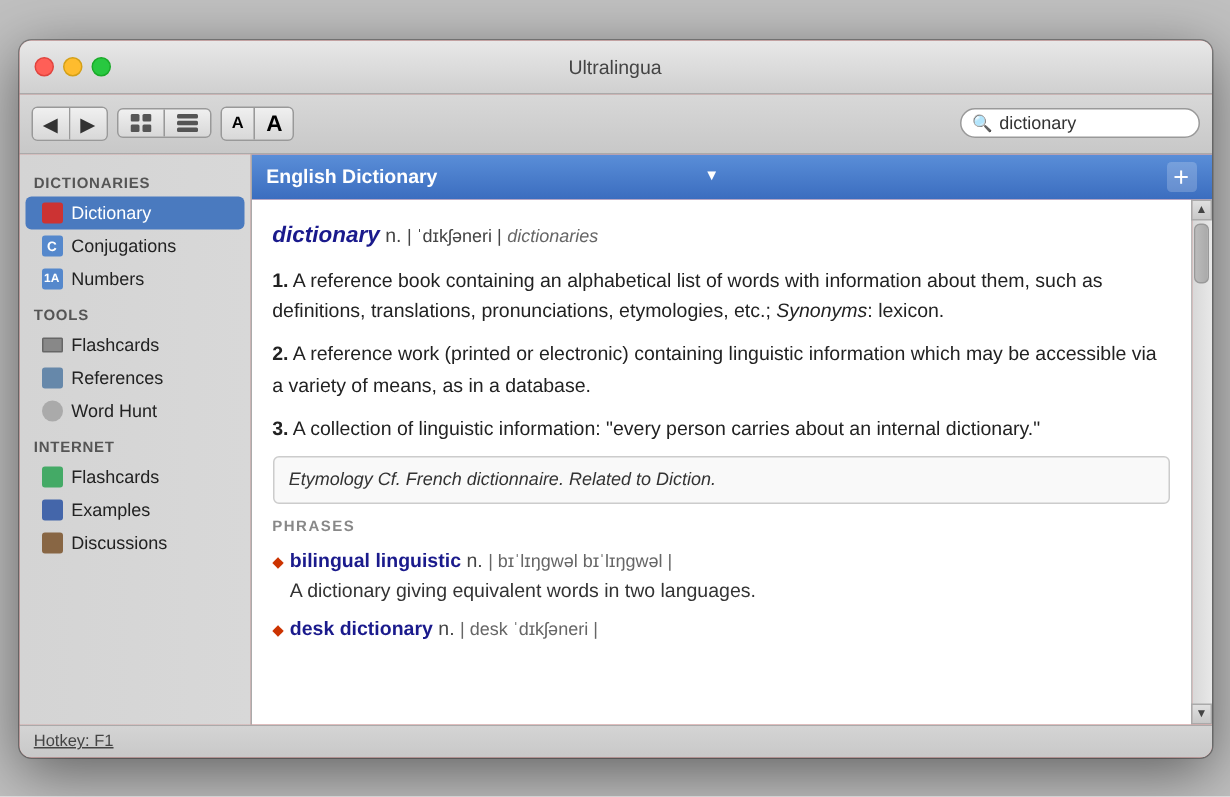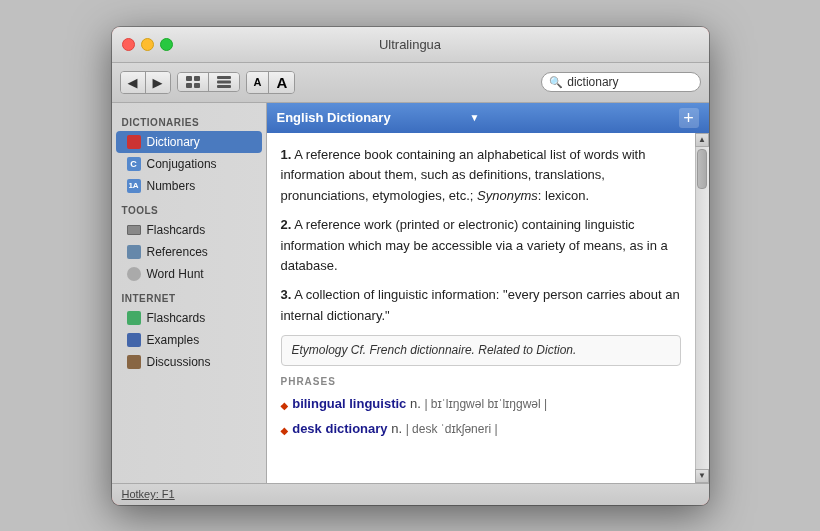--- a/index.html
+++ b/index.html
@@ -6,21 +6,21 @@
     body {
       background: #c0c0c0;
       display: flex;
       justify-content: center;
       align-items: center;
       width: 820px;
       height: 531px;
       font-family: -apple-system, 'Helvetica Neue', Arial, sans-serif;
     }
     .window {
-      width: 597px;
+      width: 795px;
       background: #fca5a5;
       border-radius: 8px;
       box-shadow: 0 10px 40px rgba(0,0,0,0.5), 0 0 0 1px rgba(0,0,0,0.3);
       overflow: hidden;
     }
     
     .titlebar {
       background: linear-gradient(to bottom, #e8e8e8, #d0d0d0);
       height: 36px;
       display: flex;
@@ -456,20 +456,26 @@
 
     <div class="content-area">
       <div class="content-header">
         <span class="content-header-title">English Dictionary</span>
         <span class="dropdown-arrow">▼</span>
         <div style="flex:1"></div>
         <div class="content-header-add">+</div>
       </div>
       <div class="content-with-scroll">
         <div class="content-body">
+          <div class="word-header">
+            <span class="word-main">dictionary</span>
+            <span class="word-pos">n.</span>
+            <span class="word-phonetic"> | <span>ˈdɪkʃəneri</span> |</span>
+            <span class="word-forms">dictionaries</span>
+          </div>
           <div class="definition-block">
             <span class="def-num">1.</span>
             A reference book containing an alphabetical list of words with information about them, such as definitions, translations, pronunciations, etymologies, etc.; <em>Synonyms</em>: lexicon.
           </div>
           <div class="definition-block">
             <span class="def-num">2.</span>
             A reference work (printed or electronic) containing linguistic information which may be accessible via a variety of means, as in a database.
           </div>
           <div class="definition-block">
             <span class="def-num">3.</span>
@@ -478,20 +484,21 @@
           <div class="etymology-box">
             <em>Etymology</em> Cf. French <em>dictionnaire</em>. Related to <em>Diction</em>.
           </div>
           <div class="phrases-header">PHRASES</div>
           <div class="phrase-item">
             <span class="phrase-bullet">◆</span>
             <span>
               <span class="phrase-word">bilingual linguistic</span>
               <span class="word-pos"> n. </span>
               <span class="phrase-phonetic">| bɪˈlɪŋɡwəl bɪˈlɪŋɡwəl |</span><br>
+              <span class="phrase-def">A dictionary giving equivalent words in two languages.</span>
             </span>
           </div>
           <div class="phrase-item">
             <span class="phrase-bullet">◆</span>
             <span>
               <span class="phrase-word">desk dictionary</span>
               <span class="word-pos"> n. </span>
               <span class="phrase-phonetic">| desk ˈdɪkʃəneri |</span>
             </span>
           </div>

